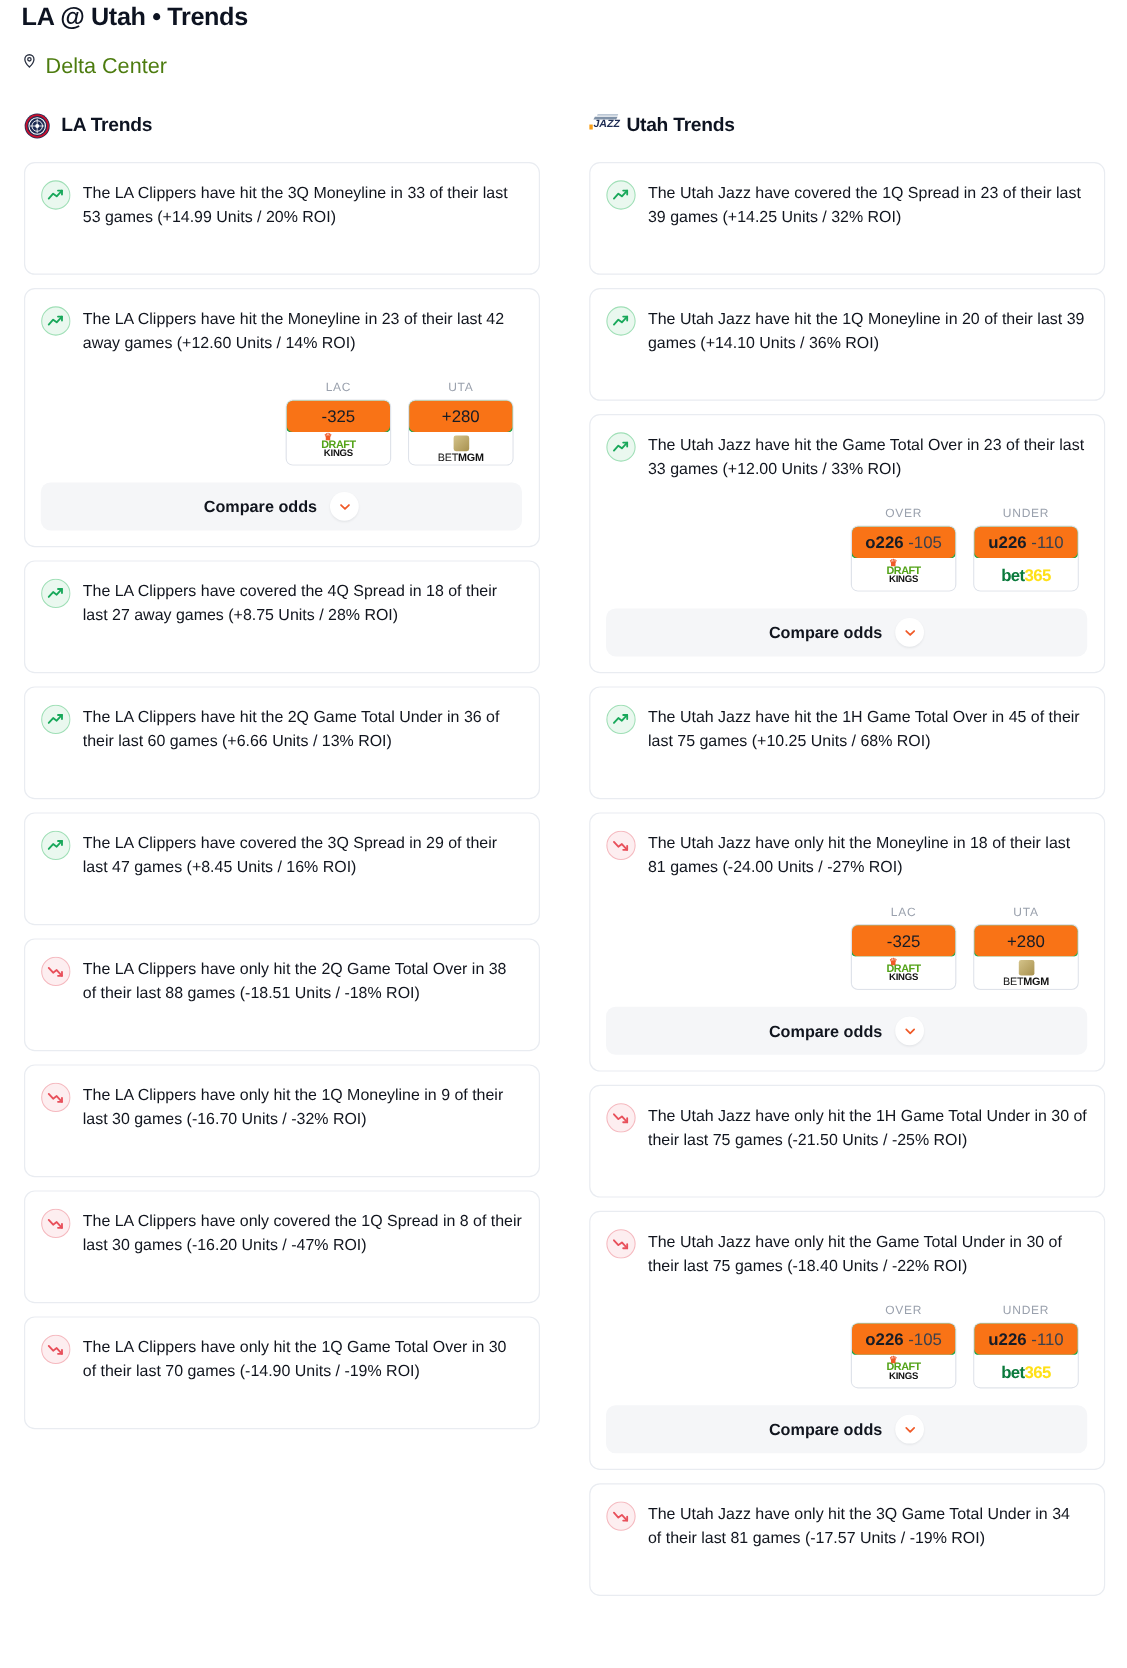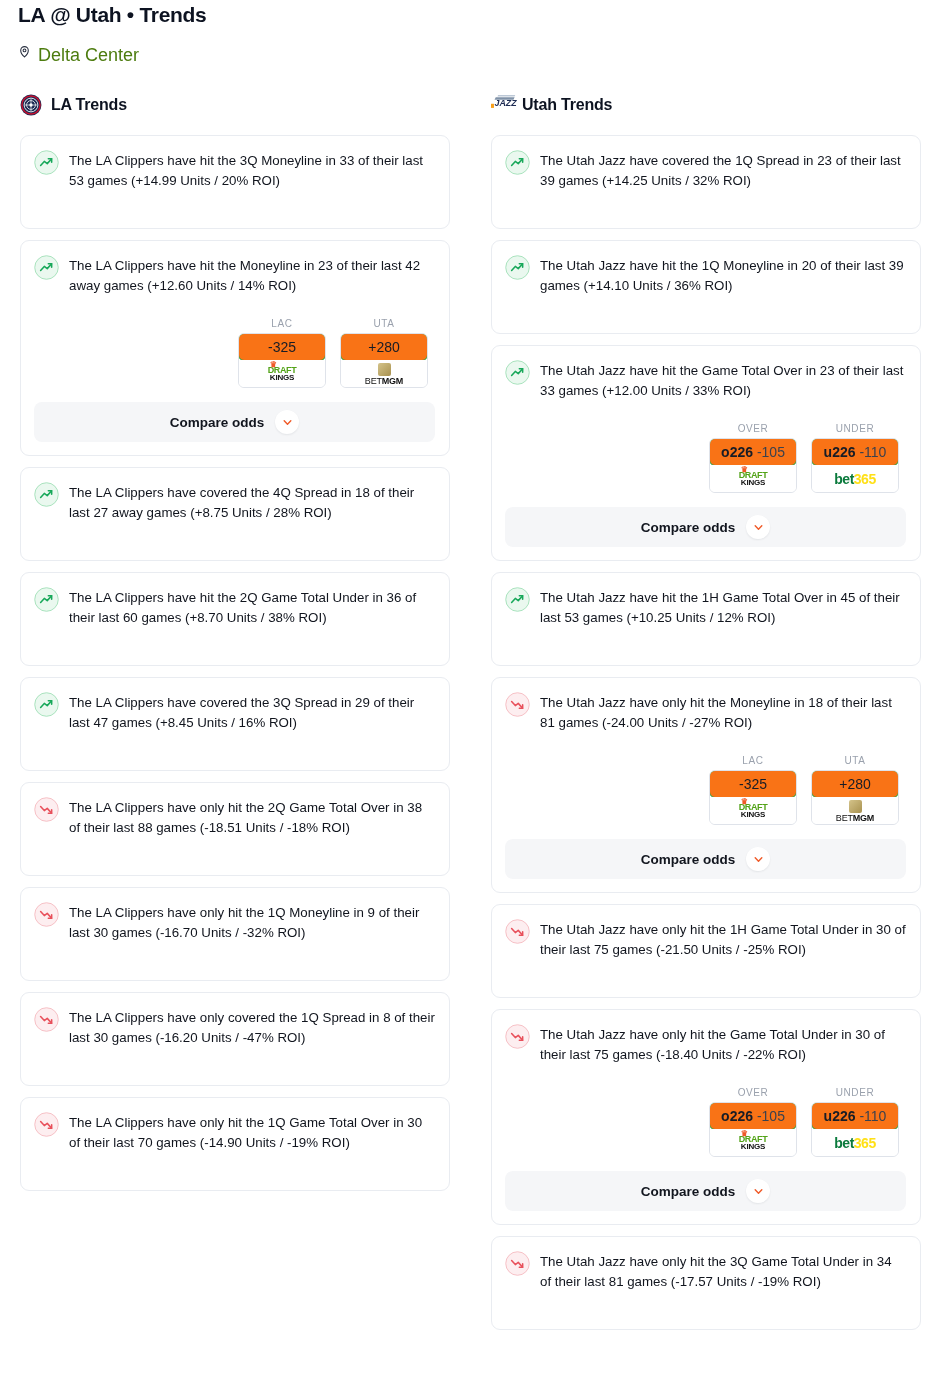--- a/index.html
+++ b/index.html
@@ -197,21 +197,21 @@
             <span class="trend-text">The LA Clippers have covered the 4Q Spread in 18 of their last 27 away games (+8.75 Units / 28% ROI)</span>
           </div>
         </div>
         <div class="card plain">
           <div class="card-top">
             <span class="trend-icon"><svg viewBox="0 0 34 34" width="25" height="25">
                 <circle cx="17" cy="17" r="16" fill="#eaf8ef" stroke="#9fdfb6" stroke-width="1.2"></circle>
                 <polyline points="9,21 14,15.5 18,18.5 24,12" fill="none" stroke="#18a85a" stroke-width="2.1" stroke-linecap="round" stroke-linejoin="round"></polyline>
                 <polyline points="19.5,12 24,12 24,16.5" fill="none" stroke="#18a85a" stroke-width="2.1" stroke-linecap="round" stroke-linejoin="round"></polyline>
               </svg></span>
-            <span class="trend-text">The LA Clippers have hit the 2Q Game Total Under in 36 of their last 60 games (+8.70 Units / 38% ROI)</span>
+            <span class="trend-text">The LA Clippers have hit the 2Q Game Total Under in 36 of their last 60 games (+6.66 Units / 13% ROI)</span>
           </div>
         </div>
         <div class="card plain">
           <div class="card-top">
             <span class="trend-icon"><svg viewBox="0 0 34 34" width="25" height="25">
                 <circle cx="17" cy="17" r="16" fill="#eaf8ef" stroke="#9fdfb6" stroke-width="1.2"></circle>
                 <polyline points="9,21 14,15.5 18,18.5 24,12" fill="none" stroke="#18a85a" stroke-width="2.1" stroke-linecap="round" stroke-linejoin="round"></polyline>
                 <polyline points="19.5,12 24,12 24,16.5" fill="none" stroke="#18a85a" stroke-width="2.1" stroke-linecap="round" stroke-linejoin="round"></polyline>
               </svg></span>
             <span class="trend-text">The LA Clippers have covered the 3Q Spread in 29 of their last 47 games (+8.45 Units / 16% ROI)</span>
@@ -331,21 +331,21 @@
             </span>
           </div>
         </div>
         <div class="card plain">
           <div class="card-top">
             <span class="trend-icon"><svg viewBox="0 0 34 34" width="25" height="25">
                 <circle cx="17" cy="17" r="16" fill="#eaf8ef" stroke="#9fdfb6" stroke-width="1.2"></circle>
                 <polyline points="9,21 14,15.5 18,18.5 24,12" fill="none" stroke="#18a85a" stroke-width="2.1" stroke-linecap="round" stroke-linejoin="round"></polyline>
                 <polyline points="19.5,12 24,12 24,16.5" fill="none" stroke="#18a85a" stroke-width="2.1" stroke-linecap="round" stroke-linejoin="round"></polyline>
               </svg></span>
-            <span class="trend-text">The Utah Jazz have hit the 1H Game Total Over in 45 of their last 53 games (+10.25 Units / 12% ROI)</span>
+            <span class="trend-text">The Utah Jazz have hit the 1H Game Total Over in 45 of their last 75 games (+10.25 Units / 68% ROI)</span>
           </div>
         </div>
         <div class="card">
           <div class="card-top">
             <span class="trend-icon"><svg viewBox="0 0 34 34" width="25" height="25">
                 <circle cx="17" cy="17" r="16" fill="#fdeef0" stroke="#f5b9bf" stroke-width="1.2"></circle>
                 <polyline points="9,13 14,18.5 18,15.5 24,22" fill="none" stroke="#e8505b" stroke-width="2.1" stroke-linecap="round" stroke-linejoin="round"></polyline>
                 <polyline points="19.5,22 24,22 24,17.5" fill="none" stroke="#e8505b" stroke-width="2.1" stroke-linecap="round" stroke-linejoin="round"></polyline>
               </svg></span>
             <span class="trend-text">The Utah Jazz have only hit the Moneyline in 18 of their last 81 games (-24.00 Units / -27% ROI)</span>

